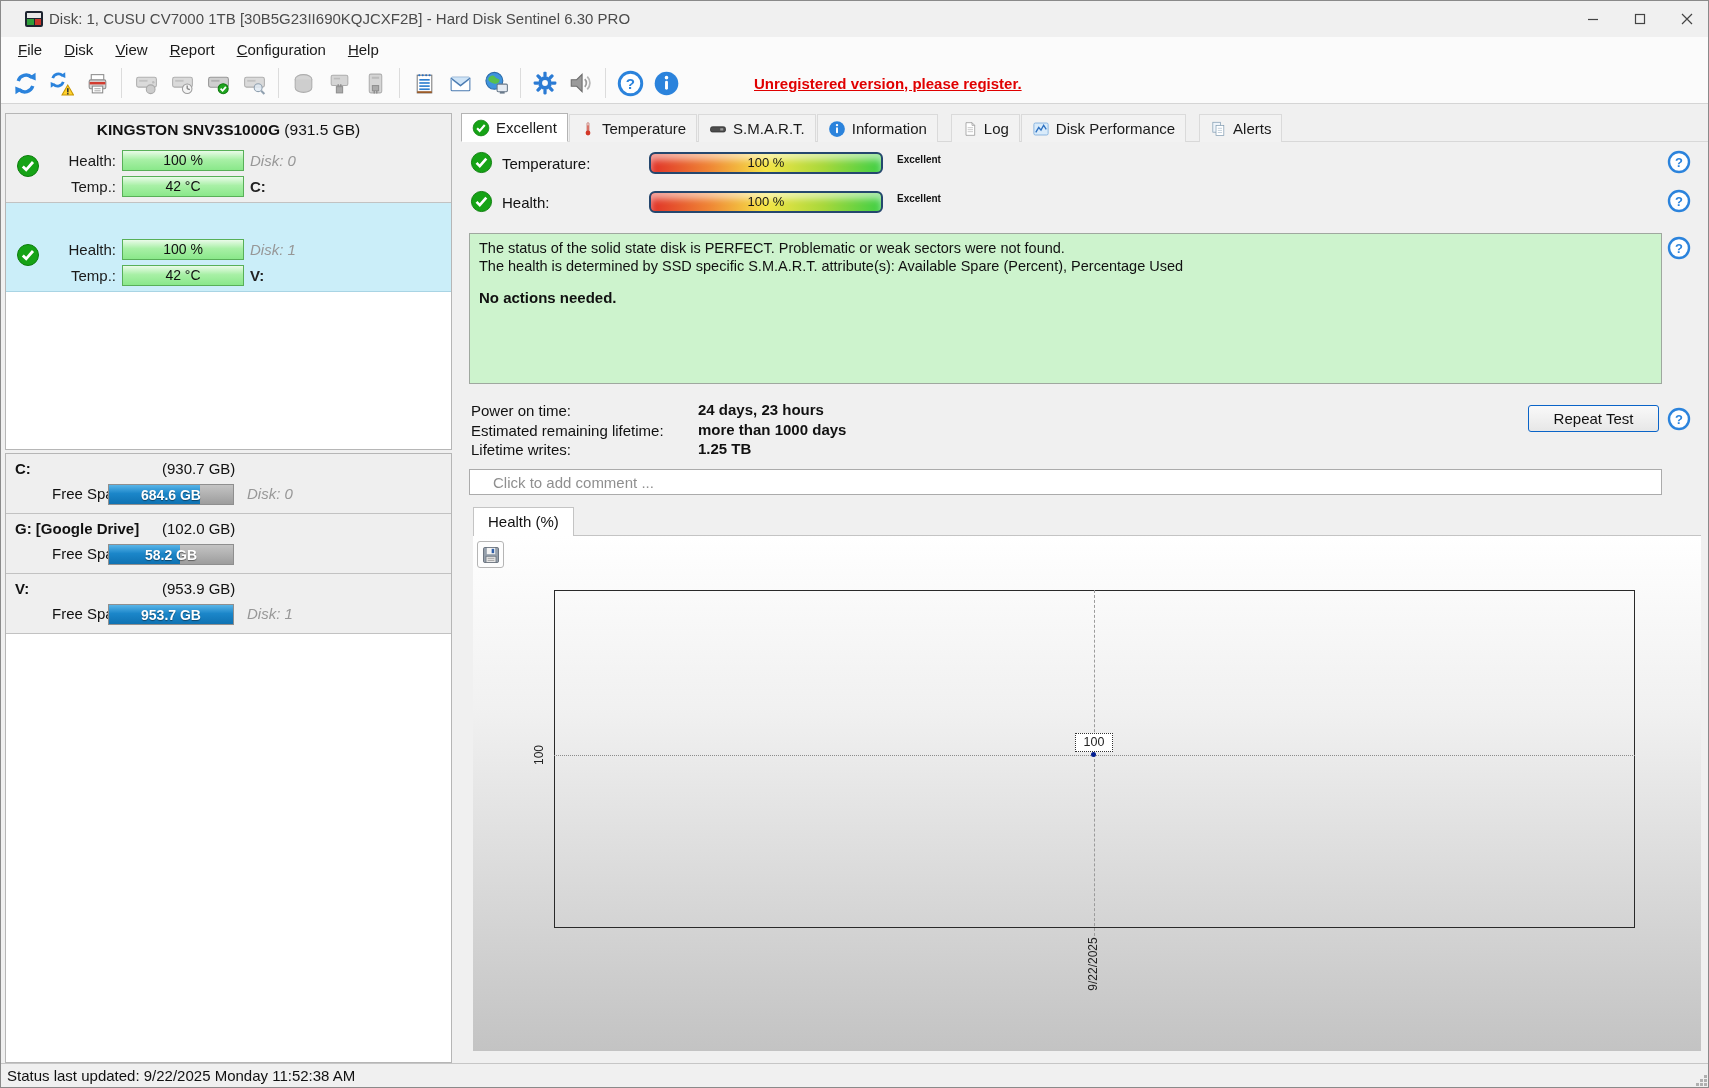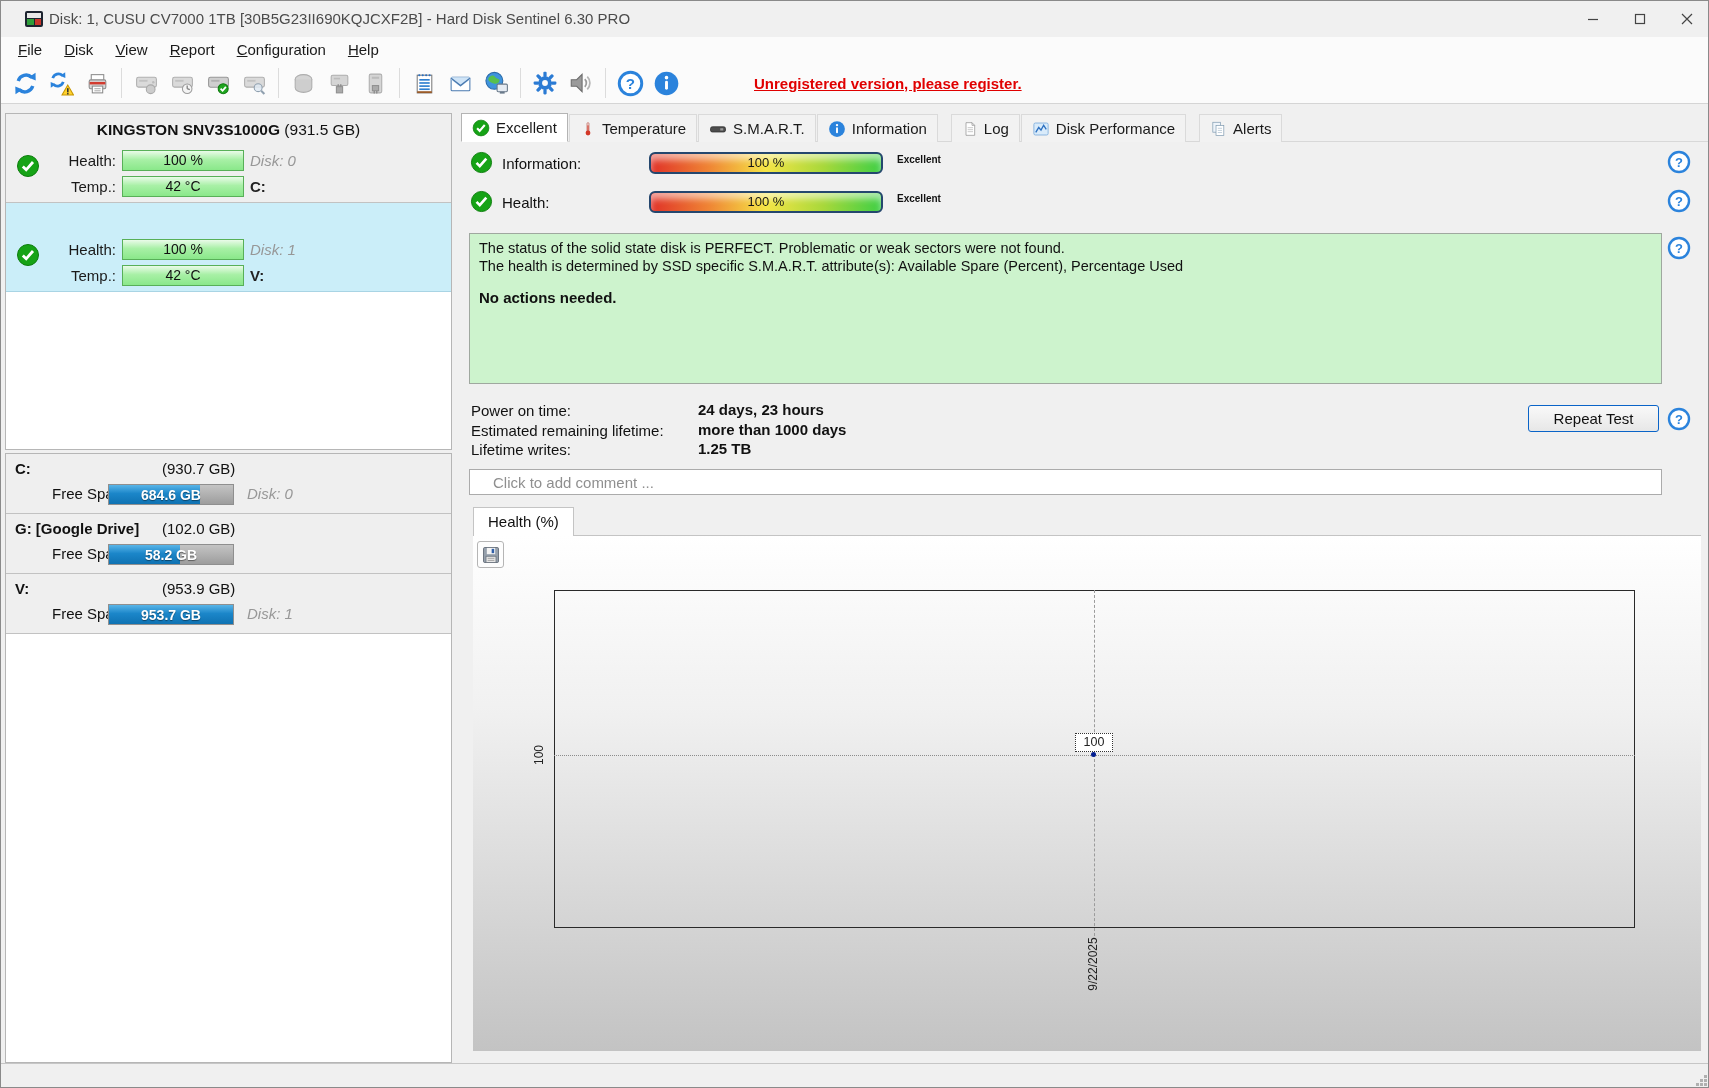--- a/index.html
+++ b/index.html
@@ -476,21 +476,21 @@
       <span>Alerts</span>
     </div>
   </div>
 
   <div class="abs" style="left:469px;top:150px">
     <svg width="23" height="23" viewBox="0 0 24 24">
         <circle cx="12" cy="12" r="10.5" fill="#16a316" stroke="#0d7d0d"></circle>
         <path d="M6.8 12.4l3.4 3.4 6.8-7.8" stroke="#fff" stroke-width="2.8" fill="none"></path>
       </svg>
   </div>
-  <div class="rowlabel abs" style="left:501px;top:154px">Information:</div>
+  <div class="rowlabel abs" style="left:501px;top:154px">Temperature:</div>
   <div class="ratingbar abs" style="left:648px;top:151px">100 %</div>
   <div class="rating-text abs" style="left:896px;top:153px">Excellent</div>
   <div class="abs" style="left:1666px;top:149px">
     <svg width="24" height="24" viewBox="0 0 24 24">
         <circle cx="12" cy="12" r="10" fill="#fff" stroke="#2b83dc" stroke-width="2.4"></circle>
         <text x="12" y="16.6" text-anchor="middle" font-size="13" font-weight="bold" fill="#2b83dc" font-family="Liberation Sans,sans-serif">?</text>
       </svg>
   </div>
 
   <div class="abs" style="left:469px;top:189px">
@@ -555,20 +555,21 @@
     <div id="plot" class="abs"></div>
     <div id="grid-h" class="abs"></div>
     <div id="grid-v" class="abs"></div>
     <div id="ytick" class="abs">100</div>
     <div id="point-label" class="abs">100</div>
     <div id="point-dot" class="abs"></div>
     <div id="xtick" class="abs">9/22/2025</div>
   </div>
 
   <div id="statusbar" class="abs">
+    <div id="statusbar-text" class="abs">Status last updated: 9/22/2025 Monday 11:52:38 AM</div>
     <div id="grip" class="abs">
       <svg width="14" height="14" viewBox="0 0 14 14">
           <g fill="#b0b0b0">
             <rect x="10" y="2" width="3" height="3"></rect>
             <rect x="10" y="6" width="3" height="3"></rect>
             <rect x="6" y="6" width="3" height="3"></rect>
             <rect x="10" y="10" width="3" height="3"></rect>
             <rect x="6" y="10" width="3" height="3"></rect>
             <rect x="2" y="10" width="3" height="3"></rect>
           </g>

